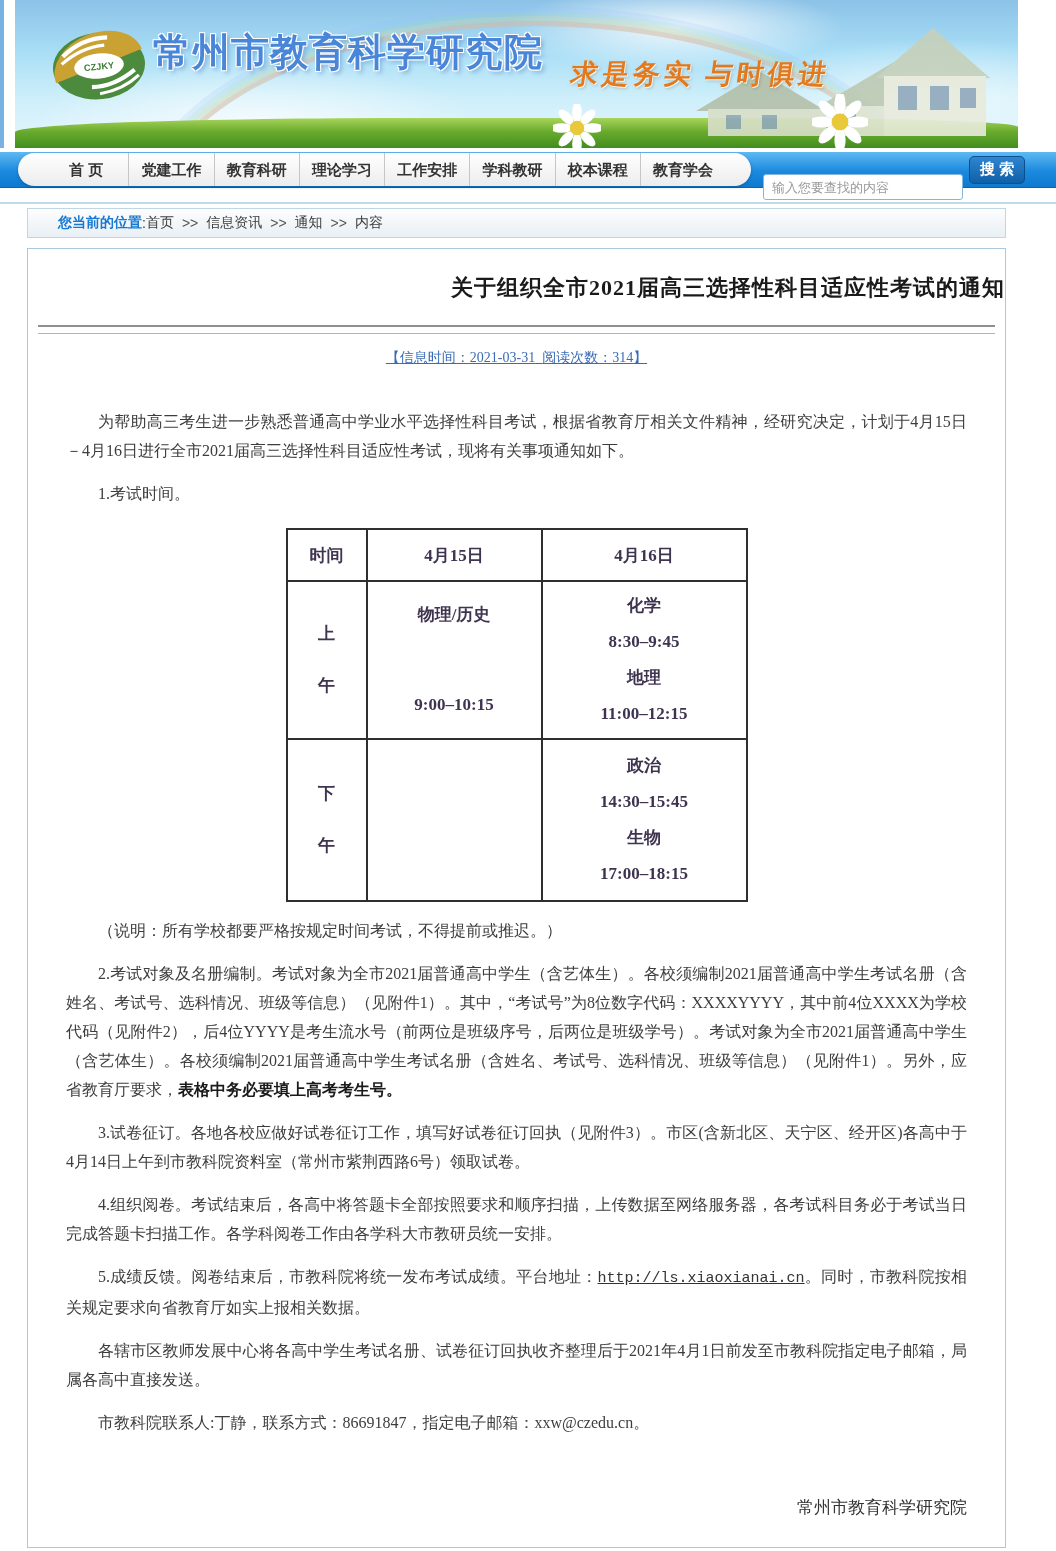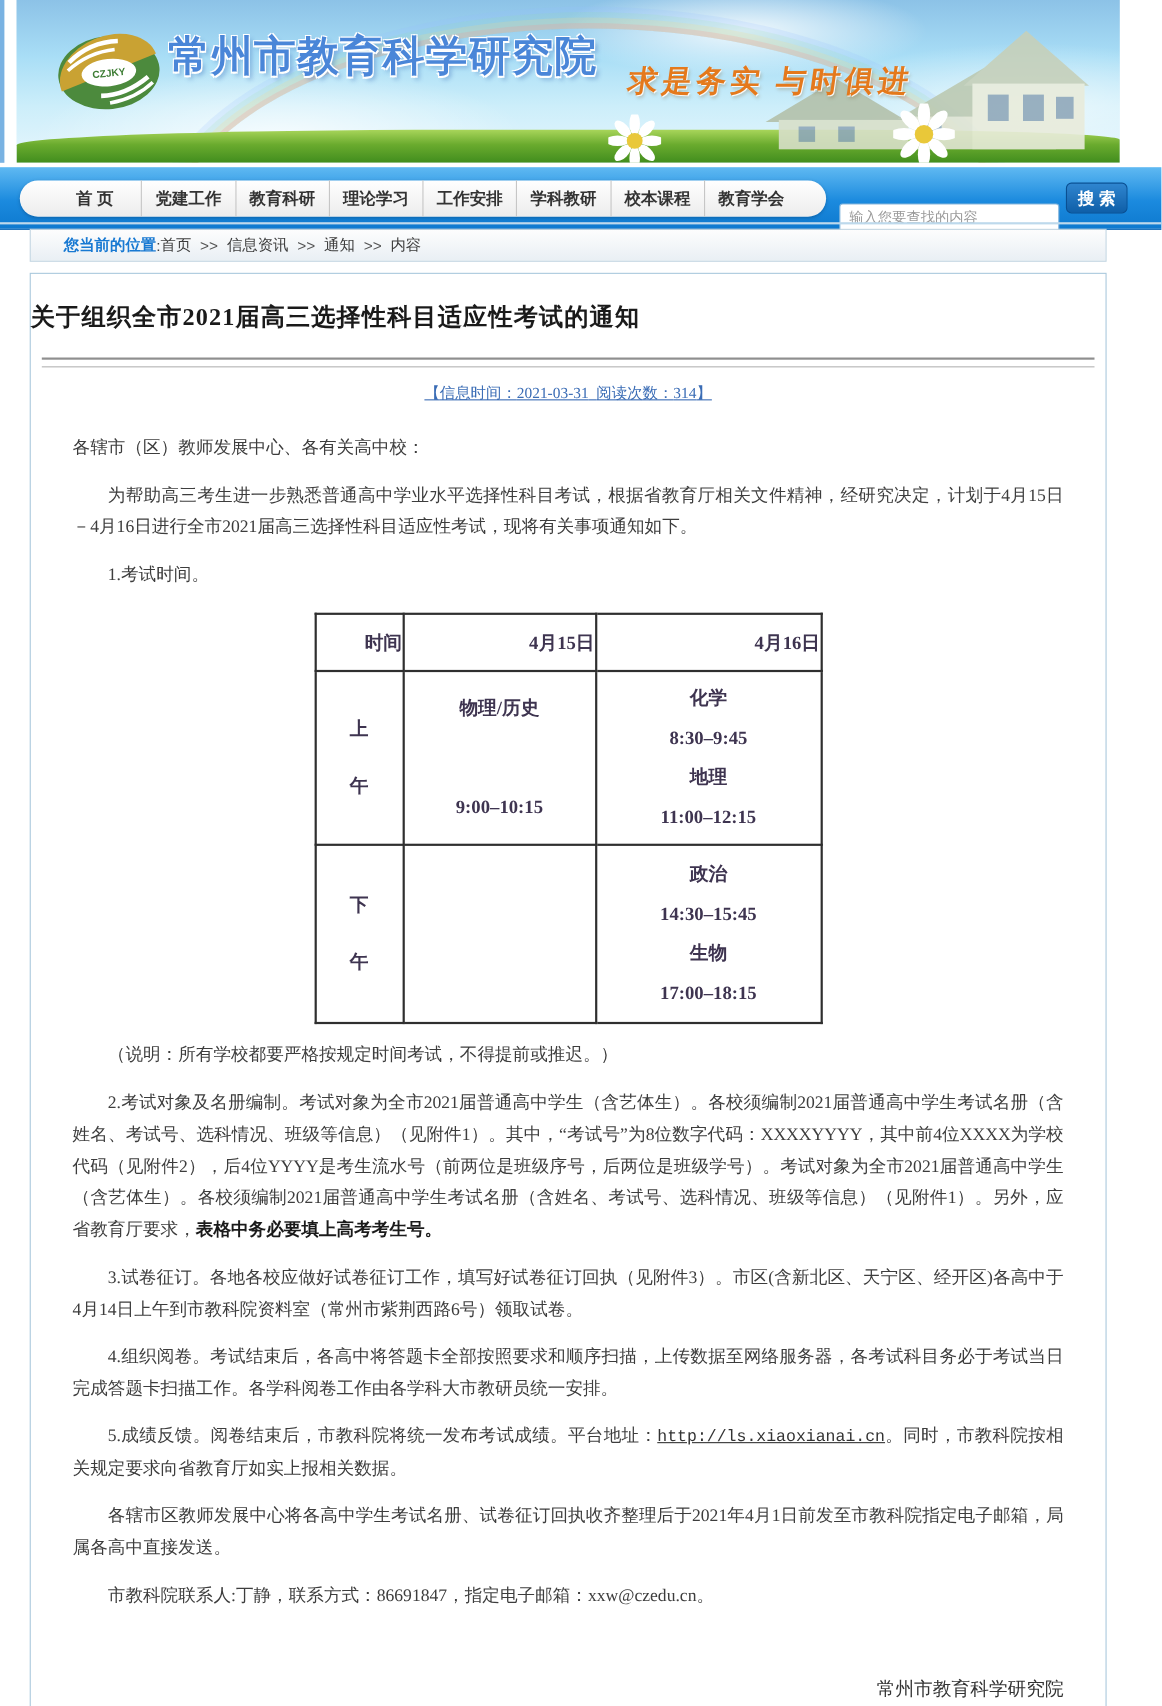--- a/index.html
+++ b/index.html
@@ -46,21 +46,21 @@
     text-shadow:-1px -1px 0 #fff,1px -1px 0 #fff,-1px 1px 0 #fff,1px 1px 0 #fff;
   }
   .slogan {
     position:absolute; left:556px; top:56px;
     font-size:27px; font-weight:bold; color:#e4791c; letter-spacing:4px;
     transform:skewX(-8deg); text-shadow:1px 1px 0 rgba(255,255,255,.9), 2px 2px 3px rgba(120,70,10,.25);
   }
 
   
   .navbar {
-    position:absolute; left:0; top:152px; width:1056px; height:57px;
+    position:absolute; left:0; top:152px; width:1056px; height:36px;
     background:linear-gradient(180deg,#5fb9f2 0%,#1b8ade 55%,#0d79cf 100%);
     border-bottom:1px solid #0a65b5;
     display:flex; align-items:center; padding:0 18px; gap:10px;
     font-family:"Liberation Sans","DejaVu Sans",sans-serif;
   }
   .nav-pill {
     width:733px; height:33px; border-radius:17px; padding:0 26px;
     background:linear-gradient(180deg,#ffffff 0%,#ececec 100%);
     box-shadow:0 1px 3px rgba(0,40,80,.35);
     display:flex; align-items:center;
@@ -96,40 +96,40 @@
   .crumb-label { color:#1879d2; font-weight:bold; }
   .crumb-sep { margin:0 8px; color:#555; }
   .crumb-link { cursor:pointer; }
 
   
   .content {
     position:absolute; left:27px; top:248px; width:979px; min-height:1300px;
     border:1px solid #aac9dd; background:#fff; padding-bottom:24px;
   }
   .article-title {
-    margin-top:24px; text-align:left; font-size:22px; font-weight:bold;
+    margin-top:24px; text-align:right; font-size:22px; font-weight:bold;
     color:#1a1a1a; letter-spacing:1px;
   }
   .rule1 { border-top:2px solid #8f8f8f; margin:22px 10px 0; }
   .rule2 { border-top:1px solid #b3b3b3; margin:6px 10px 0; }
   .article-meta { margin-top:15px; text-align:center; font-size:14px; color:#3a6cb5;text-decoration:underline; }
   .article-body { padding:26px 38px 0; font-size:16px; line-height:29px; text-align:justify; }
   .article-body p { margin-top:14px; text-indent:2em; }
   .article-body p.salutation { margin-top:0; text-indent:0; }
   .article-body strong { color:#1a1a1a; }
   .article-link { color:#333; text-decoration:underline; font-family:"Liberation Mono","DejaVu Sans Mono",monospace; font-size:15px; }
 
   
   table.schedule { margin:20px auto 0; border-collapse:collapse; width:460px; table-layout:fixed; }
   table.schedule th, table.schedule td {
     border:2px solid #2f2f2f; text-align:center; vertical-align:middle;
     font-weight:bold; color:#3e3450; font-size:17px;
   }
   col.c1 { width:80px; } col.c2 { width:175px; } col.c3 { width:205px; }
-  table.schedule th { height:52px;text-align:right; }
+  table.schedule th { height:52px; }
   tr.r-morning td { height:158px; }
   tr.r-afternoon td { height:162px;text-align:center; }
   .period-line { line-height:52px; }
   .t-line { line-height:36px; }
   .t-gap { margin-top:54px; }
 
   
   .sig-org { margin-top:56px; text-align:right; font-size:17px; color:#333; }
 </style>
 </head>
@@ -239,21 +239,20 @@
 <div class="content">
   <div class="article-title">关于组织全市2021届高三选择性科目适应性考试的通知</div>
   <div class="rule1"></div>
   <div class="rule2"></div>
 
   <div class="article-meta">
     <span>【</span><span>信息时间：</span><span>2021-03-31</span>&nbsp;&nbsp;<span>阅读次数：</span><span>314</span><span>】</span>
   </div>
 
   <div class="article-body">
-    <p class="salutation">各辖市（区）教师发展中心、各有关高中校：</p>
     <p>为帮助高三考生进一步熟悉普通高中学业水平选择性科目考试，根据省教育厅相关文件精神，经研究决定，计划于4月15日－4月16日进行全市2021届高三选择性科目适应性考试，现将有关事项通知如下。</p>
     <p>1.考试时间。</p>
 
     <table class="schedule">
       <colgroup>
           <col class="c1">
           <col class="c2">
           <col class="c3">
         </colgroup>
       <tbody>

